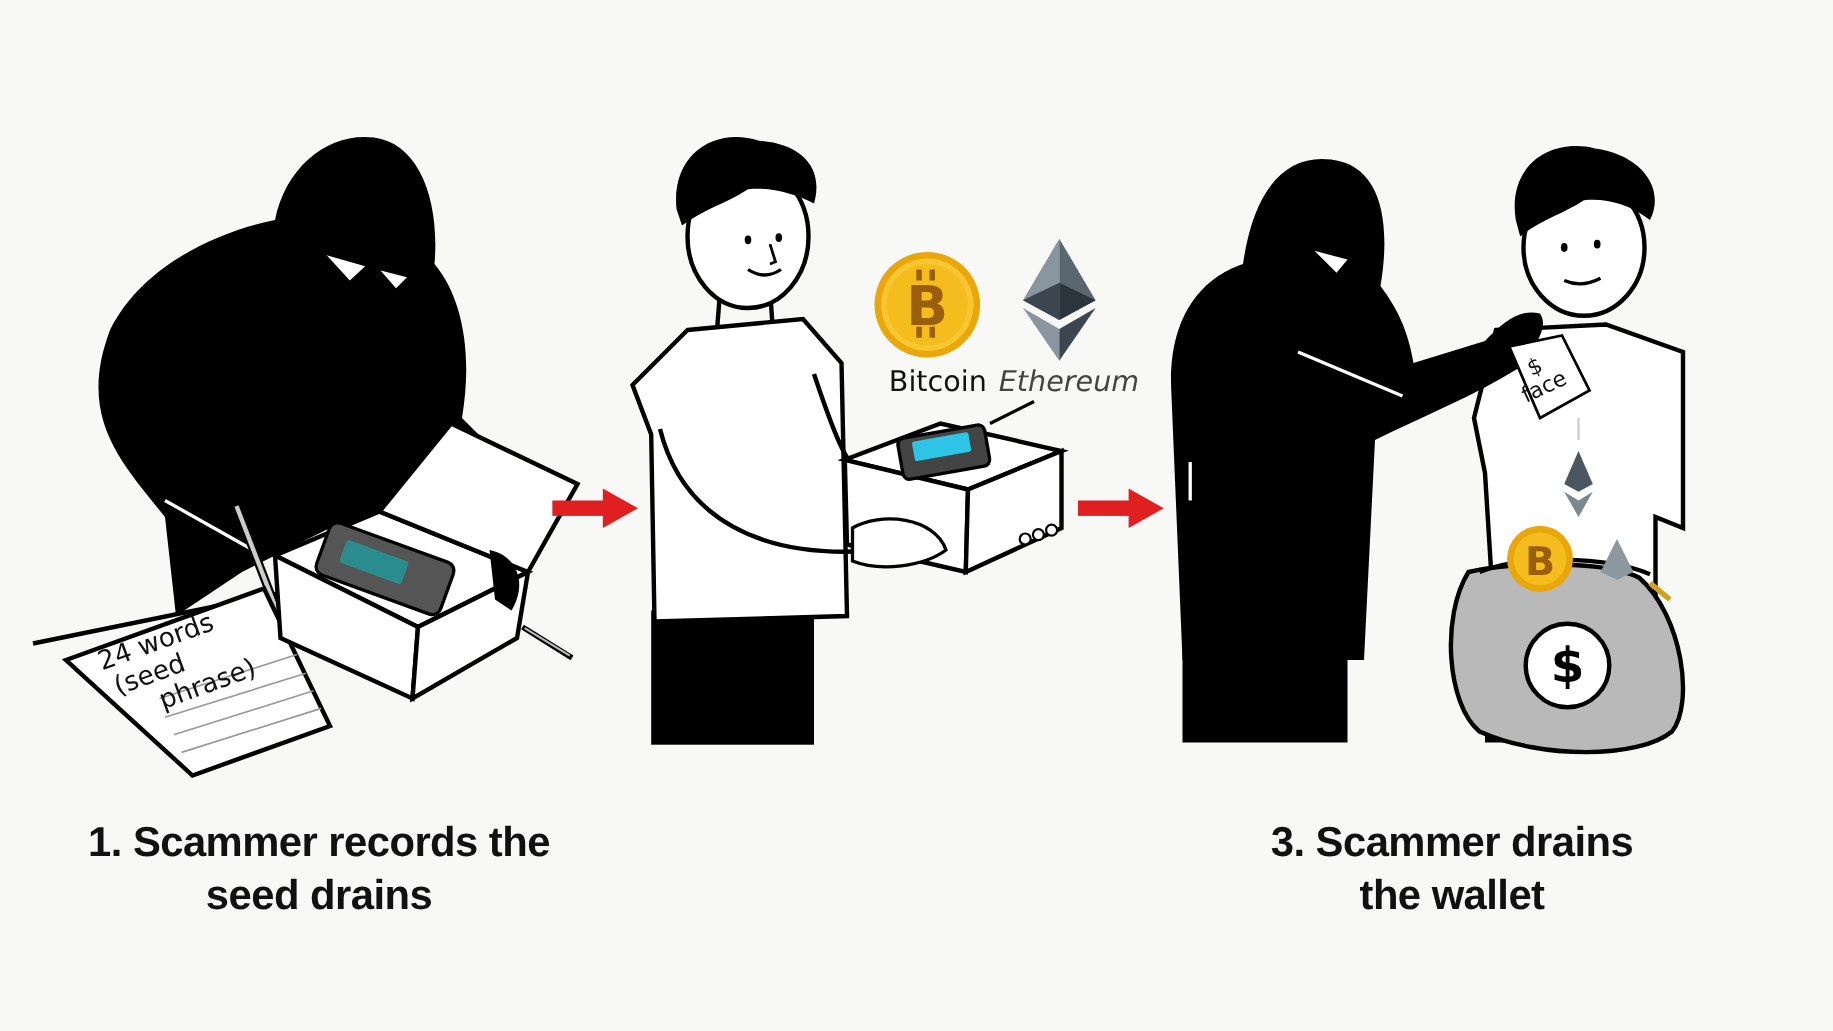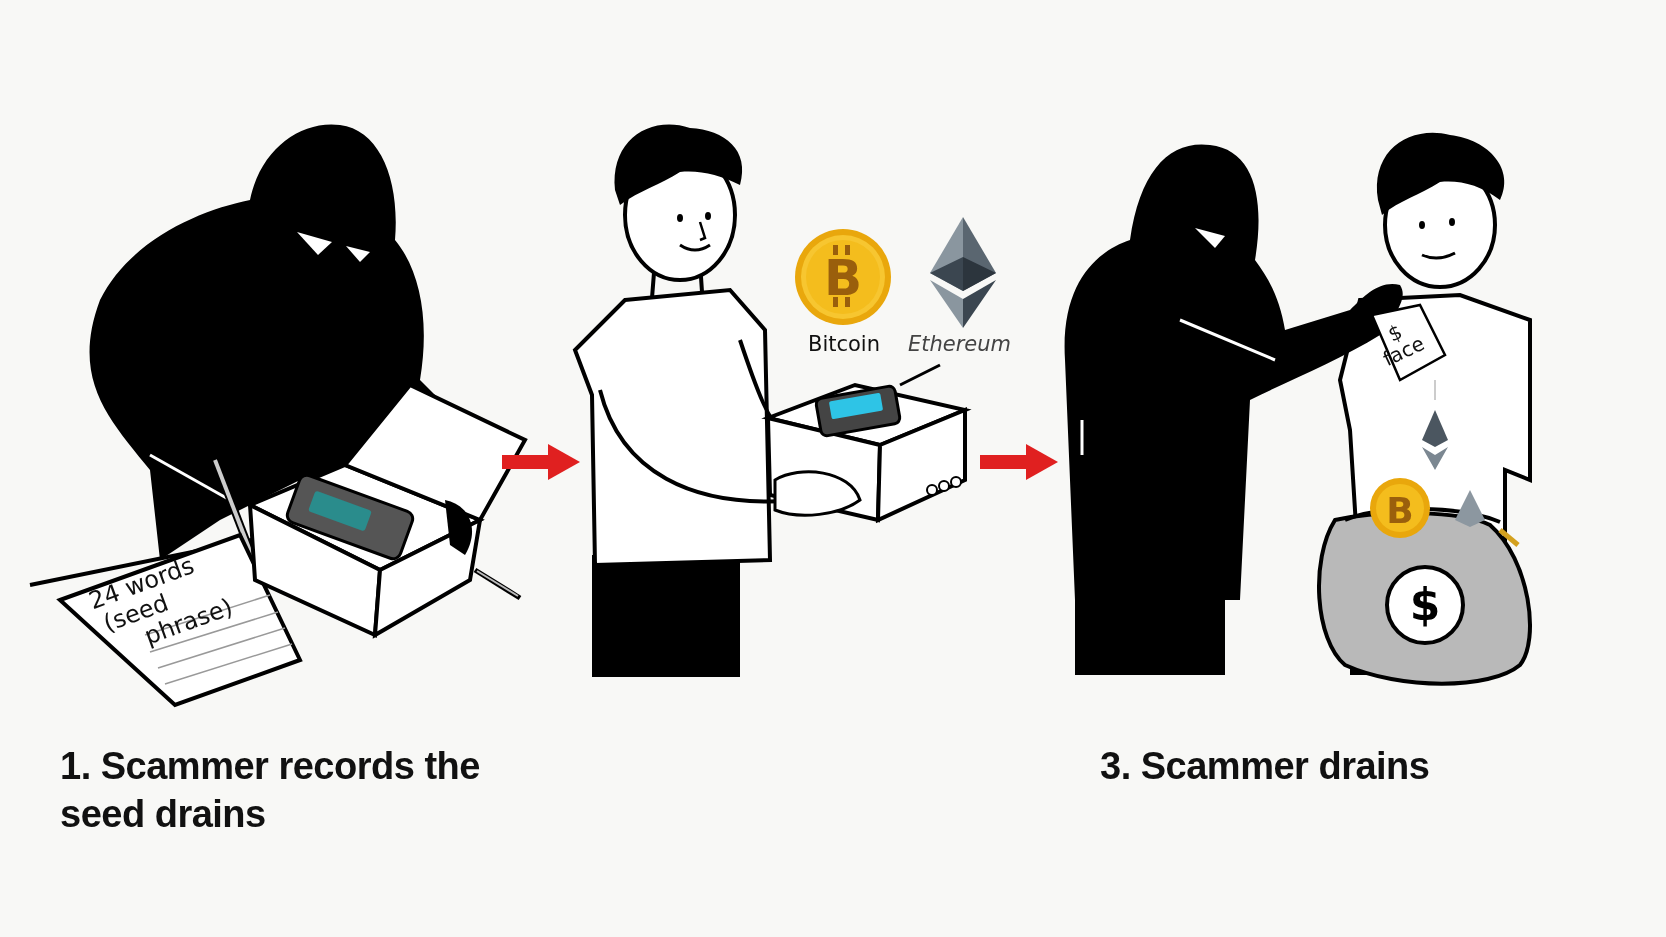--- a/index.html
+++ b/index.html
@@ -4,27 +4,27 @@
 <style>
   html, body { margin:0; padding:0; }
   body {
     width:1666px; height:937px; background:#f8f8f6; position:relative; overflow:hidden;
     font-family: "Liberation Sans", "DejaVu Sans", sans-serif;
   }
   .panel { position:absolute; top:0; height:937px; }
   .scene { position:absolute; }
   svg { display:block; }
   .caption {
-    position:absolute; top:790px; color:#111;
+    position:absolute; top:790px; text-align:center; color:#111;
     font-family: "Liberation Sans", sans-serif; font-weight:bold; font-size:38px; line-height:48px;
     letter-spacing:-0.5px;
   }
   .caption span { display:block; }
   .arrow { position:absolute; }
-  .coin-label { position:absolute; font-family:"DejaVu Sans", sans-serif; font-size:21px; color:#111; }
+  .coin-label { position:absolute; font-family:"DejaVu Sans", sans-serif; font-size:26px; color:#111; }
   .eth-label { color:#444;font-style:italic; }
 </style>
 </head>
 <body>
 
 <div class="panel" style="left:0;width:560px;">
   <svg class="scene" width="560" height="760" style="left:0;top:0;" viewBox="0 0 560 760">
 
     <line x1="30" y1="585" x2="300" y2="530" stroke="#000" stroke-width="4"></line>
 
@@ -180,14 +180,15 @@
     <circle cx="340" cy="508" r="30" fill="#e9a70c"></circle>
     <circle cx="340" cy="508" r="24" fill="#f4bd1d"></circle>
     <text x="340" y="523" text-anchor="middle" font-family="DejaVu Sans, sans-serif" font-weight="bold" font-size="36" fill="#9a5f0c">B</text>
   </svg>
   <div style="position:absolute;left:318px;top:322px;transform:rotate(-25deg);font-family:'DejaVu Sans',sans-serif;font-size:20px;line-height:20px;color:#111;text-align:center;">
     <div>$</div>
     <div>face</div>
   </div>
   <div class="caption" style="left:40px;width:440px;top:742px;">
     <span>3. Scammer drains</span>
+    <span>the wallet</span>
   </div>
 </div>
 
 </body></html>

